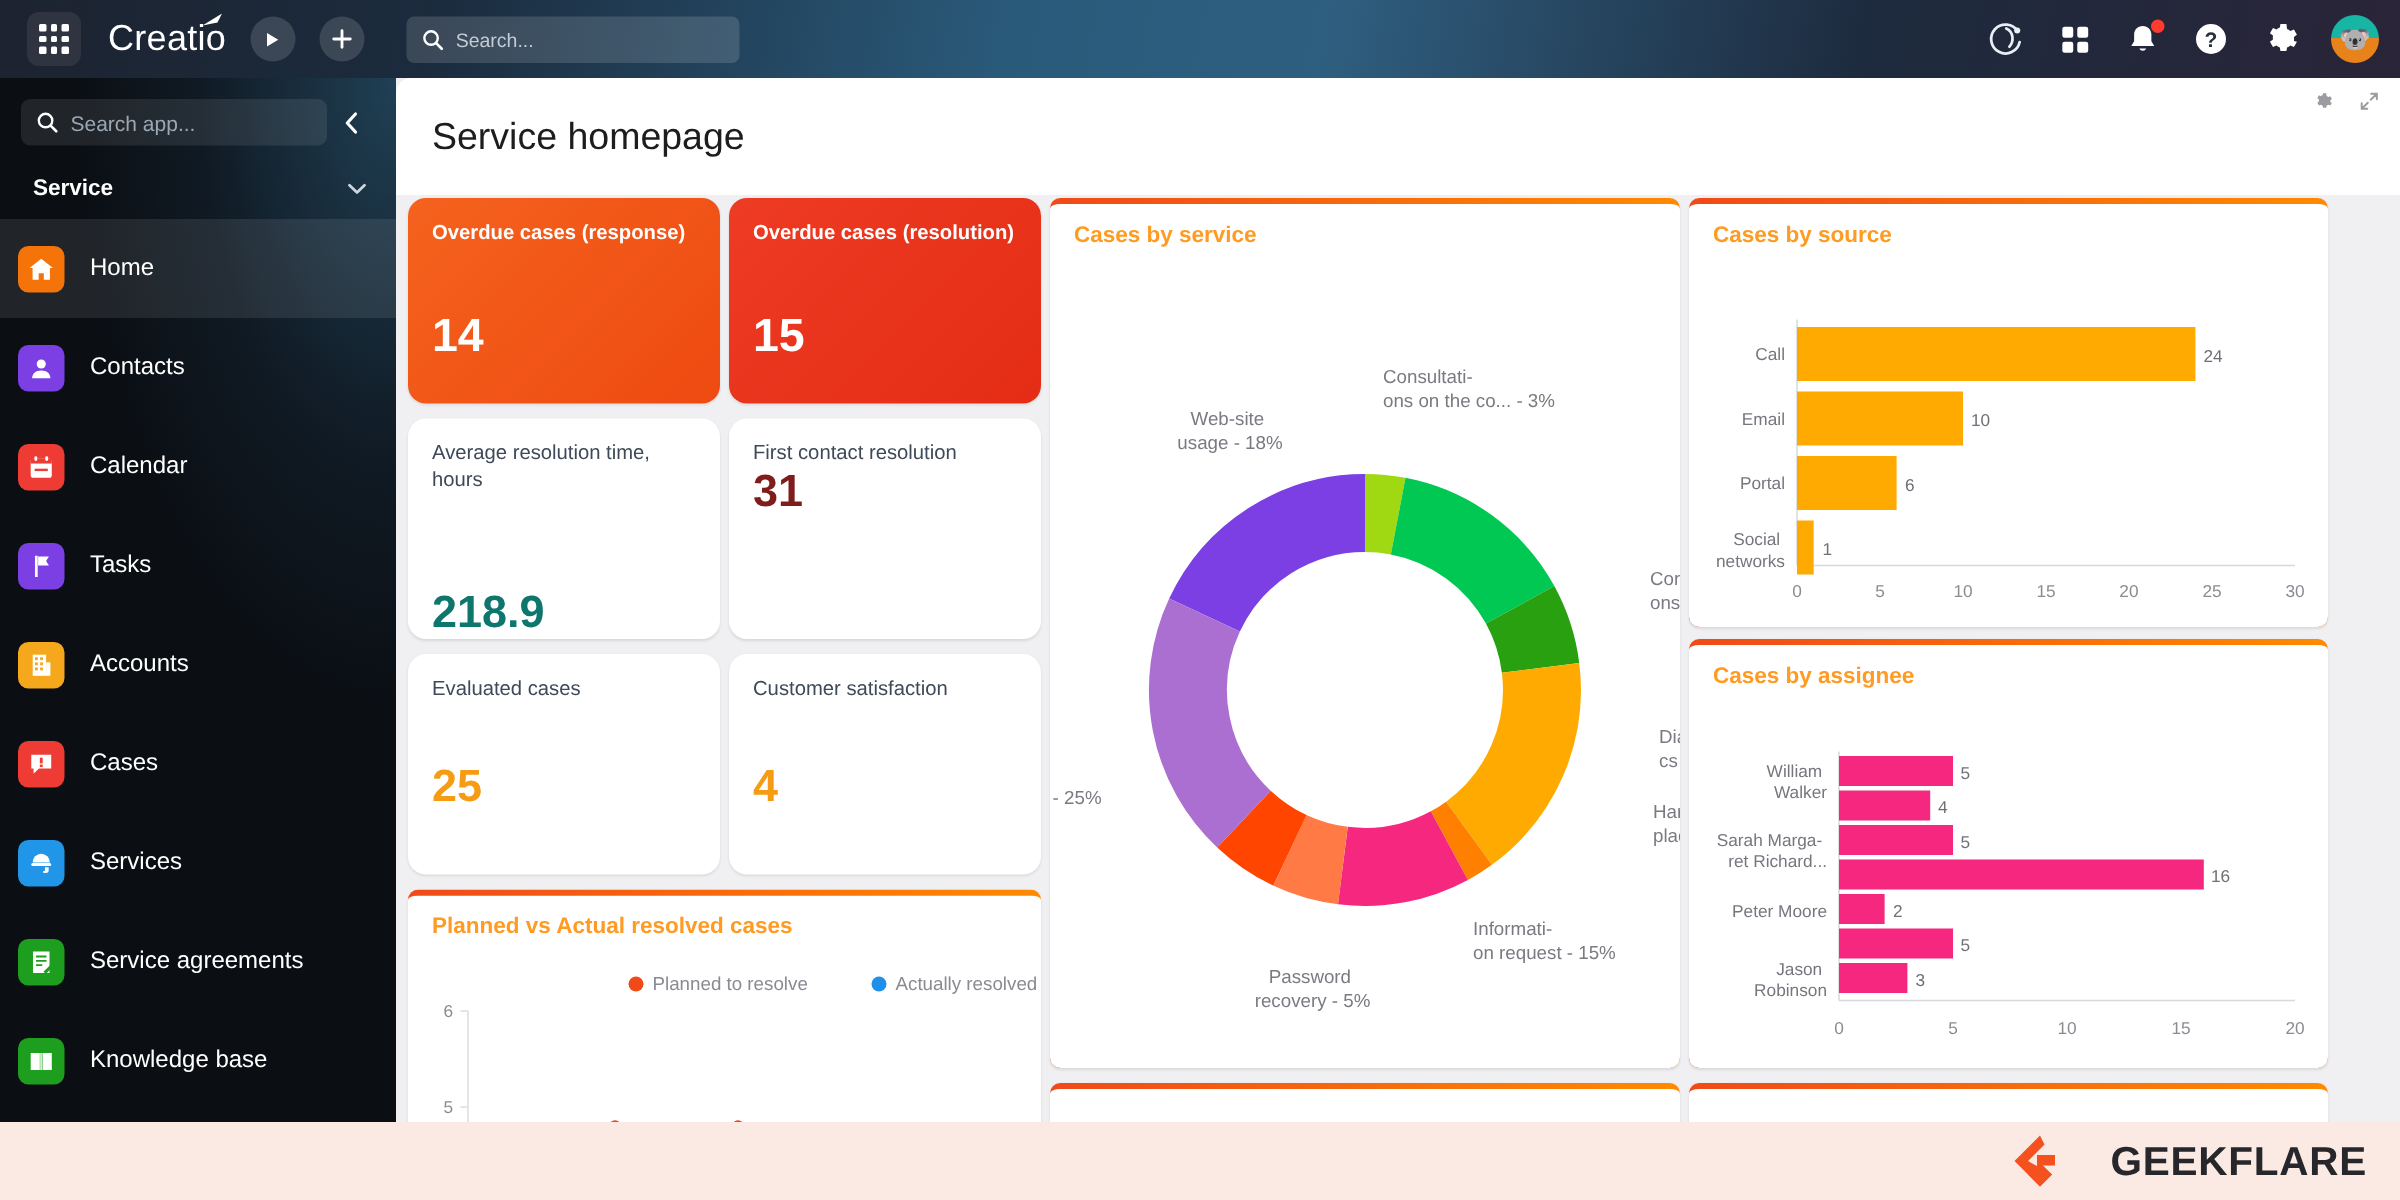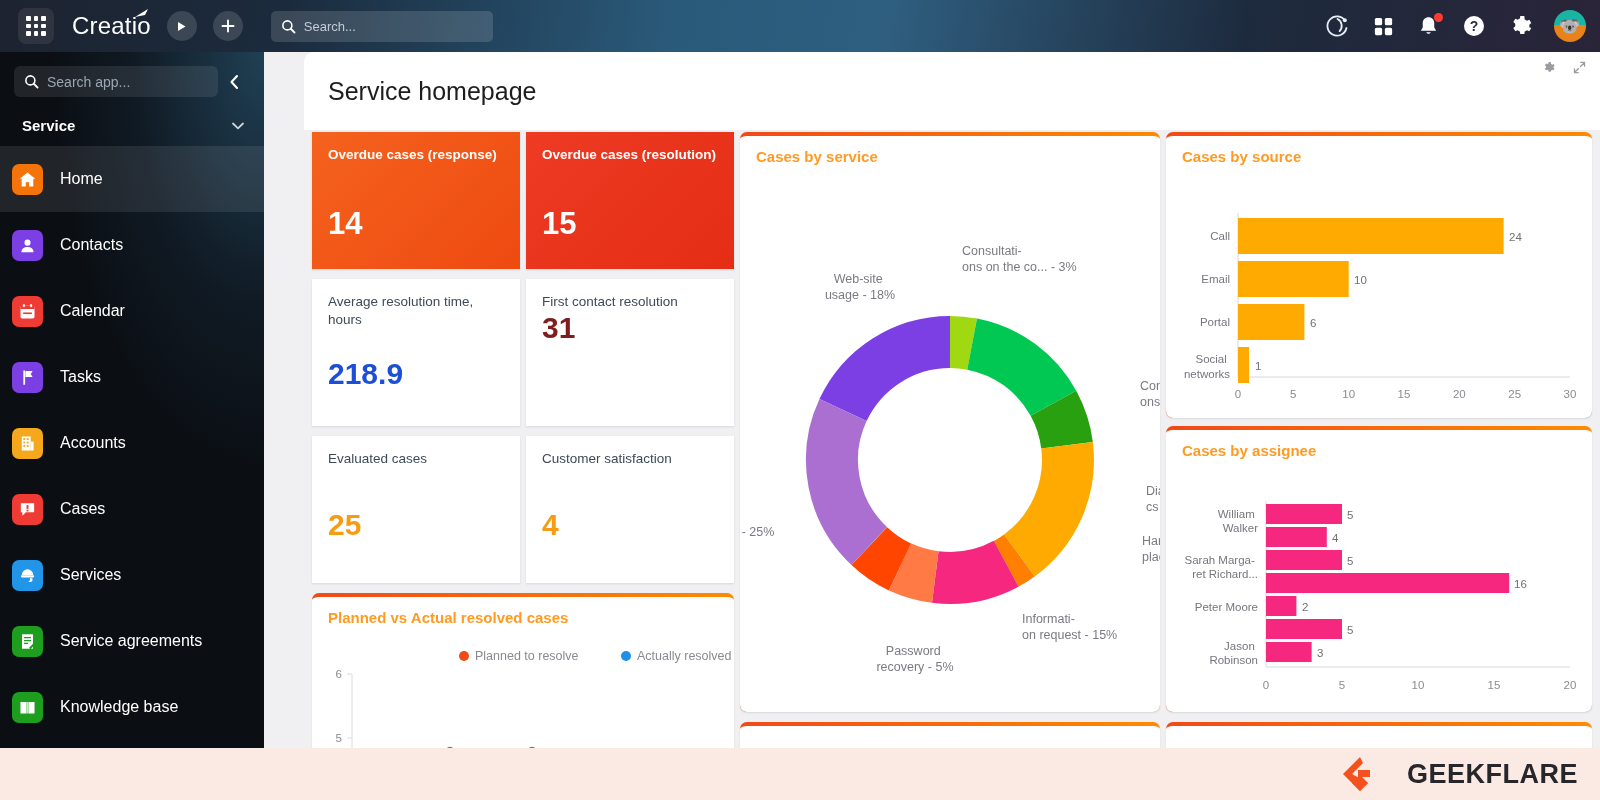--- a/index.html
+++ b/index.html
@@ -82,21 +82,21 @@
   .navitem.active { background: rgba(255,255,255,.09); }
   .navicon {
     width: 31px; height: 31px; border-radius: 7px; flex: 0 0 31px;
     display: flex; align-items: center; justify-content: center;
   }
   .navlabel { color: #fff; font-size: 16px; margin-left: 17px; white-space: nowrap; }
 
   
   .content {
     position: absolute; top: 52px; left: 264px; width: 1336px; height: 748px;
-    background: #f0eff2; border-top-left-radius: 10px; overflow: hidden; z-index: 20; padding-left: 40px;
+    background: #f0eff2; border-top-left-radius: 10px; overflow: hidden; z-index: 20;
   }
   .page-head {
     height: 78px; background: #fff; border-top-left-radius: 10px;
     position: relative; display: flex; align-items: center;
   }
   .page-title { font-size: 25px; color: #1d1d1f; padding-left: 24px; }
   .headctl { position: absolute; top: 9px; right: 14px; display: flex; gap: 18px; }
   .headctl span { cursor: pointer; opacity: .6; }
 
   .grid-area { position: relative; height: 670px; padding: 0 8px; }
@@ -108,21 +108,21 @@
     border-top: 4px solid transparent;
     background-image: linear-gradient(#fff,#fff), linear-gradient(90deg,#f04a18 0%,#ff8a00 100%);
     background-origin: border-box; background-clip: padding-box, border-box;
     overflow: hidden;
   }
   .panel-title {
     color: #ff9b22; font-size: 15px; font-weight: bold; padding: 12px 0 0 16px;
   }
 
   
-  .kpi { position: absolute; border-radius: 0; background: #fff; box-shadow: 0 1px 2px rgba(0,0,0,.10); }
+  .kpi { position: absolute; border-radius: 12px; background: #fff; box-shadow: 0 1px 2px rgba(0,0,0,.10); }
   .kpi .k-label { font-size: 13.5px; line-height: 1.35; padding: 14px 14px 0 16px; color: #3e4a59; }
   .kpi .k-value { font-size: 30px; font-weight: bold; padding-left: 16px; }
   .kpi.solid .k-label { color: #fff; font-weight: bold; }
   .kpi.solid .k-value { color: #fff; font-size: 31px; }
 
   
   svg { display: block; }
   .axis-lbl { font-family: "Liberation Sans", sans-serif; font-size: 11.5px; fill: #8b8b92; }
   .bar-val { font-family: "Liberation Sans", sans-serif; font-size: 11.5px; fill: #6f6f76; }
   .cat-lbl { font-family: "Liberation Sans", sans-serif; font-size: 11.5px; fill: #76767e; }
@@ -385,21 +385,21 @@
       </div>
 
       <div class="kpi solid" style="left:222px; top:2px; width:208px; height:137px;
                   background:linear-gradient(135deg,#EE3B24 0%,#E42D14 100%);">
         <div class="k-label">Overdue cases (resolution)</div>
         <div class="k-value" style="margin-top:42px">15</div>
       </div>
 
       <div class="kpi" style="left:8px; top:149px; width:208px; height:147px;">
         <div class="k-label">Average resolution time, hours</div>
-        <div class="k-value" style="margin-top:28px;color:#1d4ed8">218.9</div>
+        <div class="k-value" style="margin-top:63px;color:#0f766e">218.9</div>
       </div>
 
       <div class="kpi" style="left:222px; top:149px; width:208px; height:147px;">
         <div class="k-label">First contact resolution</div>
         <div class="k-value" style="color:#7f1d1d">31</div>
       </div>
 
       <div class="kpi" style="left:8px; top:306px; width:208px; height:147px;">
         <div class="k-label">Evaluated cases</div>
         <div class="k-value" style="margin-top:40px;color:#F59C14">25</div>

